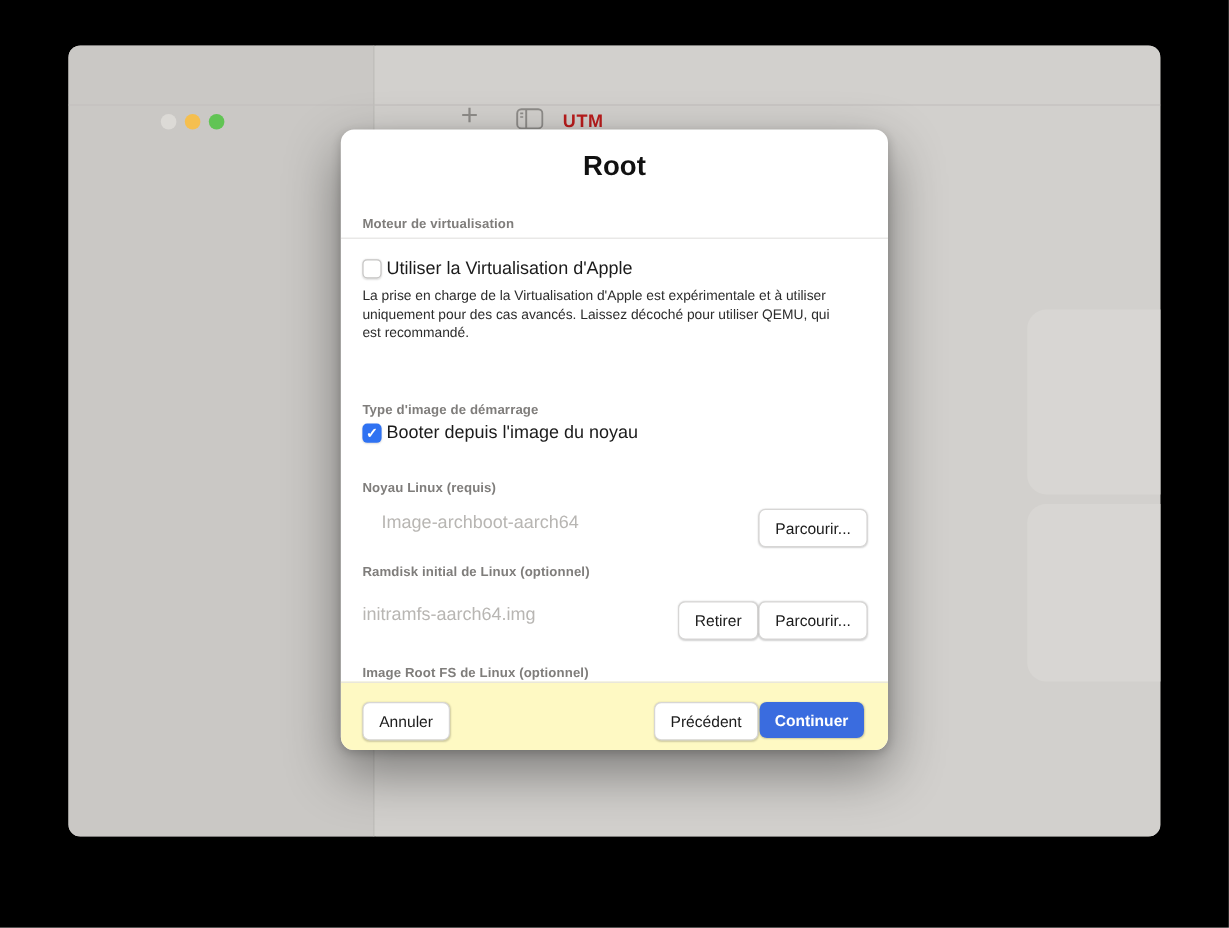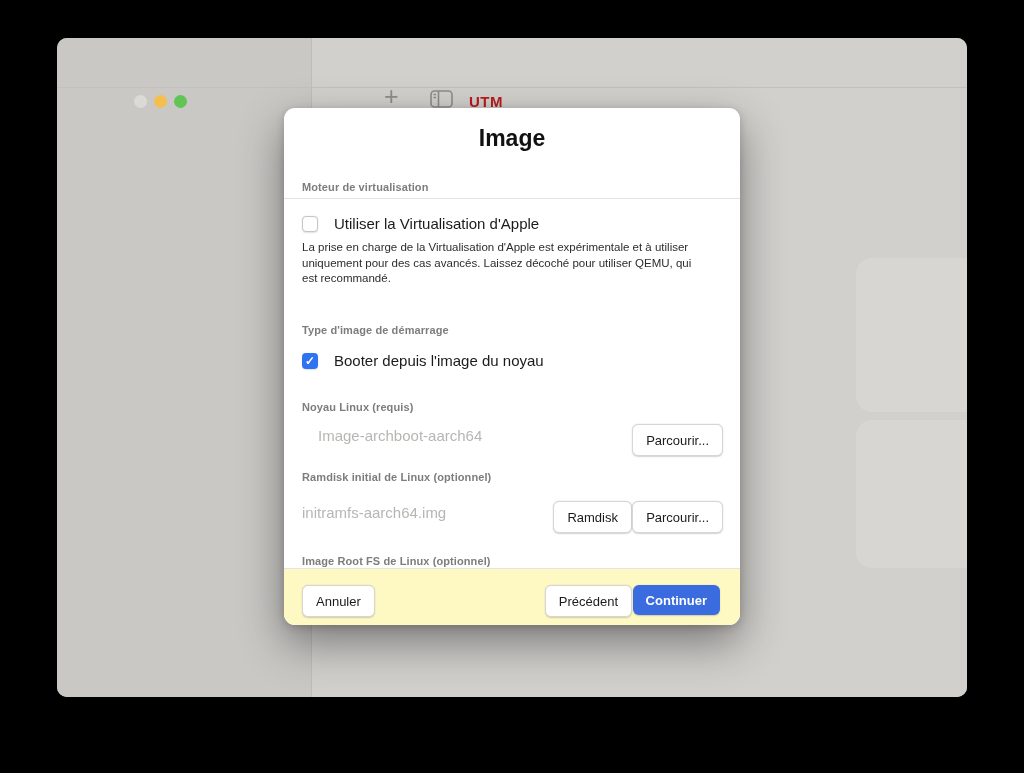--- a/index.html
+++ b/index.html
@@ -54,21 +54,21 @@
   }
   .dlg-title {
     position:absolute; top:17px; left:0; width:100%; text-align:center;
     font-size:23px; font-weight:600; color:#111;
   }
   .sec-label {
     position:absolute; left:18px; font-size:11px; font-weight:bold; color:#7f7d7b;
     letter-spacing:0.1px;
   }
   .divider { position:absolute; left:0; width:100%; height:1px; background:#e4e3e2; }
-  .cb-row { position:absolute; left:18px; display:flex; align-items:center; gap:16px; }
+  .cb-row { position:absolute; left:18px; display:flex; align-items:center; gap:4px; }
   .checkbox {
     width:16px; height:16px; border-radius:4px; background:#fff;
     border:1px solid #c6c5c4; box-shadow:0 0.5px 1.5px rgba(0,0,0,0.12);
     flex:0 0 auto;
   }
   .checkbox.checked {
     border:none; color:#fff; font-size:12px; font-weight:bold;
     display:flex; align-items:center; justify-content:center;
   }
   .cb-label { font-size:15px; color:#1b1b1b; }
@@ -119,46 +119,46 @@
       <rect x="1" y="1" width="21" height="16" rx="3.5" fill="none" stroke="#8e8c89" stroke-width="1.6"></rect>
       <line x1="8.5" y1="1" x2="8.5" y2="17" stroke="#8e8c89" stroke-width="1.6"></line>
       <line x1="3.5" y1="4.5" x2="6" y2="4.5" stroke="#8e8c89" stroke-width="1.3"></line>
       <line x1="3.5" y1="7.5" x2="6" y2="7.5" stroke="#8e8c89" stroke-width="1.3"></line>
     </svg>
   </div>
   <div class="tb-title">UTM</div>
 
   <div class="dialog">
 
-    <div class="dlg-title">Image</div>
+    <div class="dlg-title">Root</div>
 
     <div class="sec-label" style="top:73px;">Moteur de virtualisation</div>
     <div class="divider" style="top:90px;"></div>
 
     <div class="cb-row" style="top:107px;">
       <span class="checkbox"></span>
       <span class="cb-label">Utiliser la Virtualisation d'Apple</span>
     </div>
 
     <div class="desc" style="top:132px;">La prise en charge de la Virtualisation d'Apple est expérimentale et à utiliser uniquement pour des cas avancés. Laissez décoché pour utiliser QEMU, qui est recommandé.</div>
 
-    <div class="sec-label" style="top:216px;">Type d'image de démarrage</div>
+    <div class="sec-label" style="top:228px;">Type d'image de démarrage</div>
 
     <div class="cb-row" style="top:244px;">
       <span class="checkbox checked" style="background-color: rgb(47, 114, 242);">✓</span>
       <span class="cb-label">Booter depuis l'image du noyau</span>
     </div>
 
     <div class="sec-label" style="top:293px;">Noyau Linux (requis)</div>
     <div class="field-value" style="top:319px;margin-left:16px;">Image-archboot-aarch64</div>
     <div class="btn" style="top:316px; right:17px;">Parcourir...</div>
 
     <div class="sec-label" style="top:363px;">Ramdisk initial de Linux (optionnel)</div>
     <div class="field-value" style="top:396px;">initramfs-aarch64.img</div>
-    <div class="btn" style="top:393px; right:108px;">Ramdisk</div>
+    <div class="btn" style="top:393px; right:108px;">Retirer</div>
     <div class="btn" style="top:393px; right:17px;">Parcourir...</div>
 
     <div class="sec-label" style="top:447px;">Image Root FS de Linux (optionnel)</div>
 
     <div class="footer">
       <div class="btn" style="top:16px; left:18px;">Annuler</div>
       <div class="btn" style="top:16px; right:108px;">Précédent</div>
       <div class="btn primary" style="top: 16px; right: 20px; background-color: rgb(58, 108, 223);">Continuer</div>
     </div>
 

